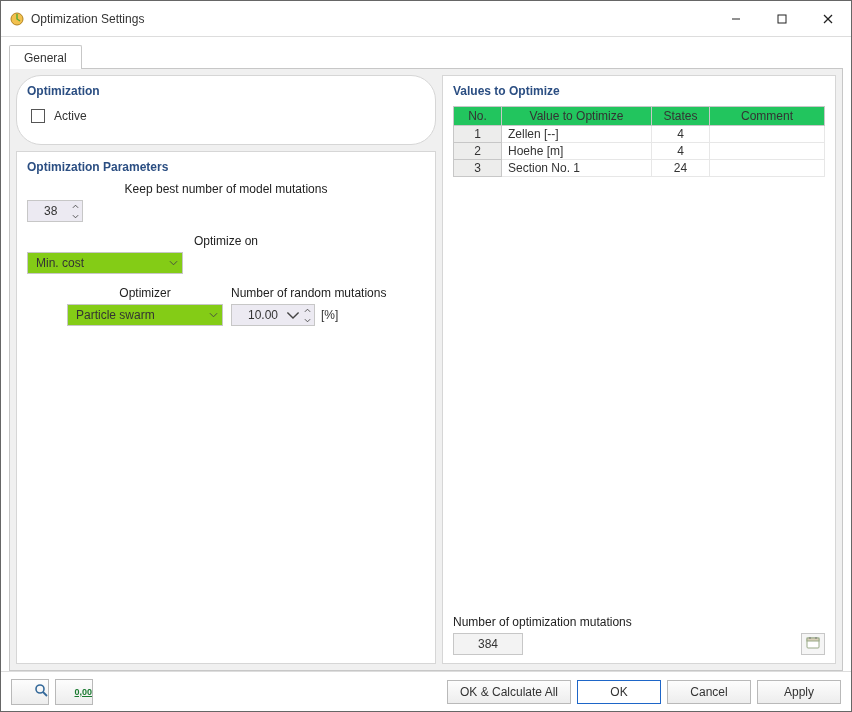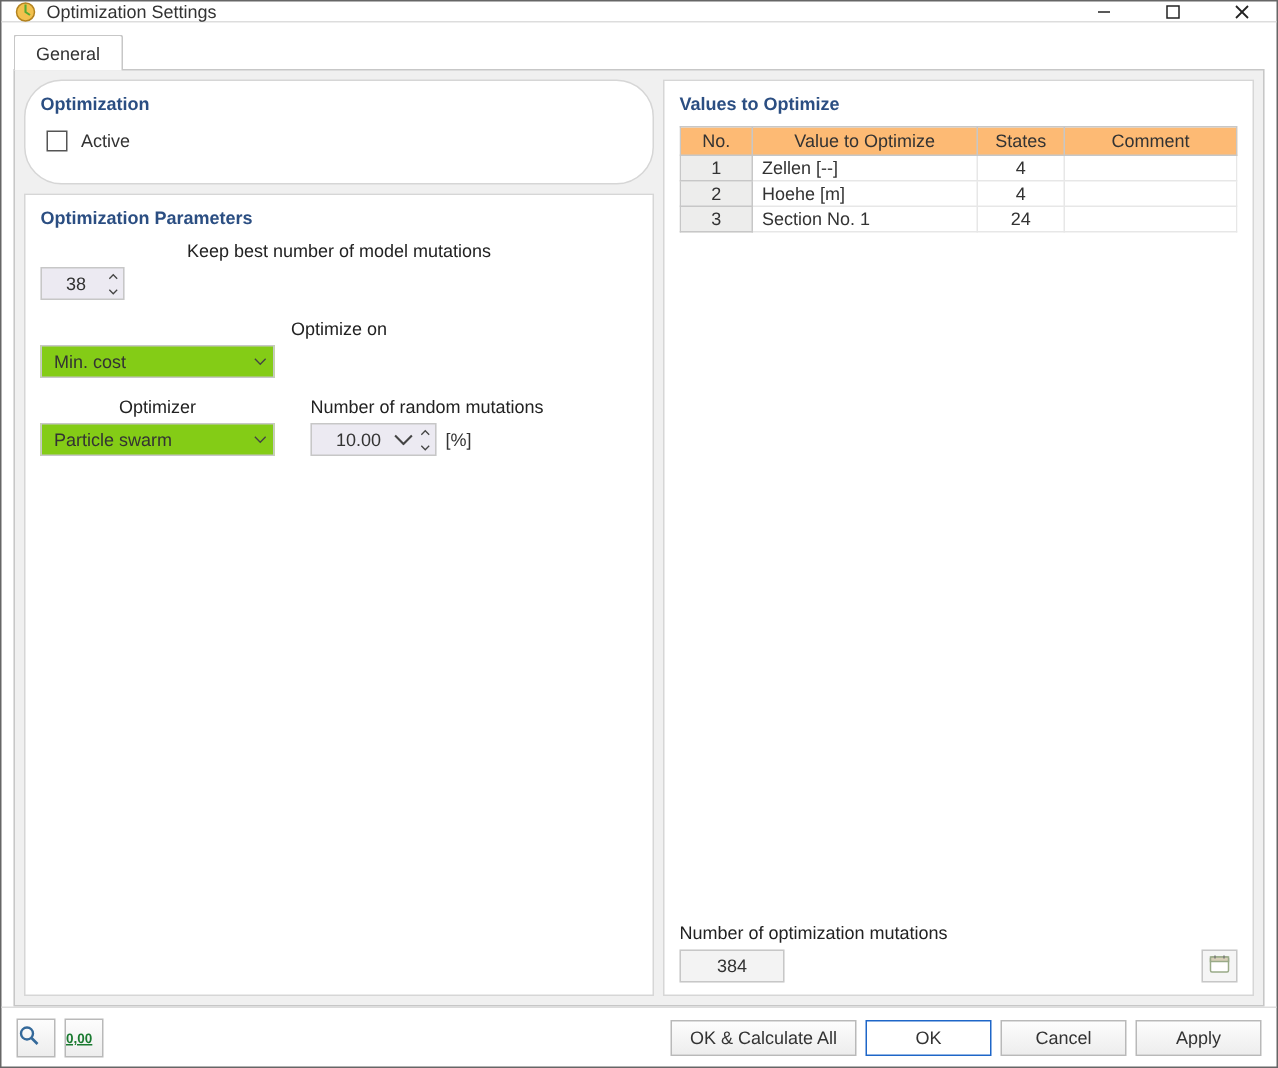--- a/index.html
+++ b/index.html
@@ -1,18 +1,18 @@
 <!DOCTYPE html>
 <html><head>
 <meta charset="utf-8">
 <style>
   * { box-sizing: border-box; }
   html, body { margin:0; padding:0; font-family: "Segoe UI", Tahoma, sans-serif; font-size:12px; color:#333; background:#fff; }
   .window { width:852px; height:712px; border:1px solid #666; background:#fff; display:flex; flex-direction:column; }
-  .titlebar { height:14px; display:flex; align-items:center; border-bottom:1px solid #ddd; }
+  .titlebar { height:36px; display:flex; align-items:center; border-bottom:1px solid #ddd; }
   .titlebar .appicon { width:16px; height:16px; margin:0 6px 0 8px; display:inline-flex; align-items:center; justify-content:center; }
   .titlebar .title { flex:1; font-size:12px; }
   .winbtns { display:flex; height:100%; }
   .winbtn { width:46px; display:flex; align-items:center; justify-content:center; }
   .winbtn svg { width:10px; height:10px; stroke:#222; }
   .outer { flex:1; padding:8px 8px 0 8px; display:flex; flex-direction:column; }
   .tabrow { height:24px; display:flex; align-items:flex-end; position:relative; }
   .tab { height:24px; padding:0 14px; border:1px solid #c7c7c7; border-bottom:none; background:#fff; display:flex; align-items:center; font-size:12px; border-radius:2px 2px 0 0; position:relative; z-index:2;}
   .pagebody { flex:1; border:1px solid #c7c7c7; background:#f0f0f0; padding:6px; display:flex; gap:6px; margin-top:-1px;}
   .panel { background:#fff; border:1px solid #d6d6d6; padding:8px 10px; }
@@ -27,36 +27,36 @@
   .field-row { margin-bottom:12px; }
   .numspin { display:inline-flex; align-items:center; border:1px solid #c7c7c7; background:#eceaf2; height:22px; }
   .numspin .val { width:40px; text-align:right; padding:0 16px; }
   .numspin .arrows, .select .arrows { width:14px; height:100%; display:flex; flex-direction:column; }
   .spin-up, .spin-down { flex:1; display:flex; align-items:center; justify-content:center; }
   .spin-up svg, .spin-down svg { width:7px; height:5px; }
   .select { display:inline-flex; align-items:center; border:1px solid #c7c7c7; background:#84cc16; height:22px; width:156px; justify-content:space-between;}
   .select .seltext { padding:0 8px; }
   .select .chev { width:18px; display:flex; align-items:center; justify-content:center; }
   .select .chev svg { width:9px; height:6px; }
-  .two { display:flex; gap:24px; }
+  .two { display:flex; gap:8px;margin-left:40px; }
   .pctrow { display:inline-flex; align-items:center; gap:6px;}
   table.grid { width:100%; border-collapse:collapse; table-layout:fixed;}
-  table.grid th { background:#fdba74; border:1px solid #c7c7c7; font-weight:normal; text-align:center; padding:2px 4px; font-size:12px;}
+  table.grid th { background:#22c55e; border:1px solid #c7c7c7; font-weight:normal; text-align:center; padding:2px 4px; font-size:12px;}
   table.grid td { border:1px solid #e7e7e7; padding:1px 6px; font-size:12px; height:17px;}
   table.grid td.rowhdr { background:#ededec; text-align:center; border:1px solid #c7c7c7;}
   table.grid td.c { text-align:center; }
   .rightpanel { flex:1; display:flex; flex-direction:column;}
   .rightpanel .panel { flex:1; display:flex; flex-direction:column; }
   .mutrow { margin-top:auto; display:flex; align-items:flex-end; justify-content:space-between; padding-top:8px;}
   .readbox { border:1px solid #c7c7c7; background:#f3f3f3; width:70px; text-align:center; padding:3px 0; margin-top:4px;}
   .footer { height:40px; border-top:1px solid #ddd; display:flex; align-items:center; padding:0 10px; gap:6px;}
   .footer .spacer { flex:1; }
   .btn { height:24px; border:1px solid #b9b9b9; background:linear-gradient(#fdfdfd,#ededed); padding:0 12px; display:inline-flex; align-items:center; justify-content:center; font-size:12px; min-width:84px;}
   .btn.primary { border:1.5px solid #1e66c8; background:#fff;}
-  .iconbtn { width:26px; height:26px; border:1px solid #b9b9b9; background:linear-gradient(#fdfdfd,#ededed); display:flex; align-items:center; justify-content:flex-start;}
+  .iconbtn { width:38px; height:26px; border:1px solid #b9b9b9; background:linear-gradient(#fdfdfd,#ededed); display:flex; align-items:center; justify-content:flex-end;}
   .calbtn { width:24px; height:22px; border:1px solid #c7c7c7; background:#f5f5f5; display:flex; align-items:center; justify-content:center;}
   .grid-scroll { flex:1; overflow:hidden; background:#fff;}
   .col-no{width:48px;} .col-val{width:150px;} .col-st{width:58px;} .col-cm{}
 </style>
 </head>
 <body>
 
 <div class="window">
 
   <div class="titlebar">

